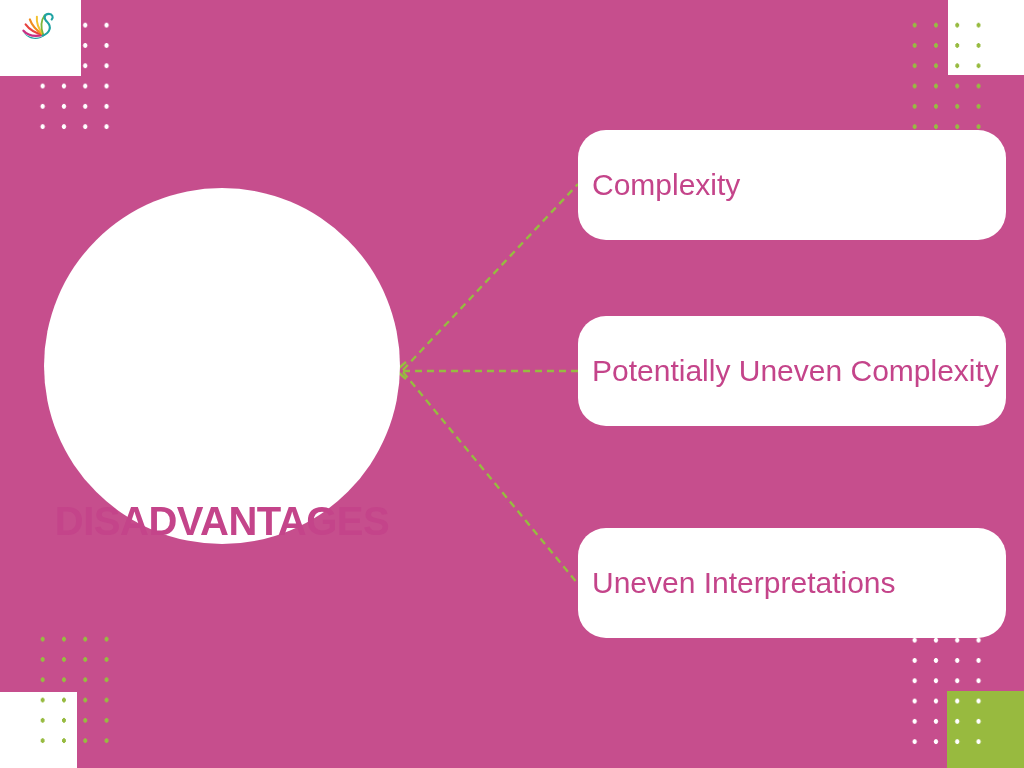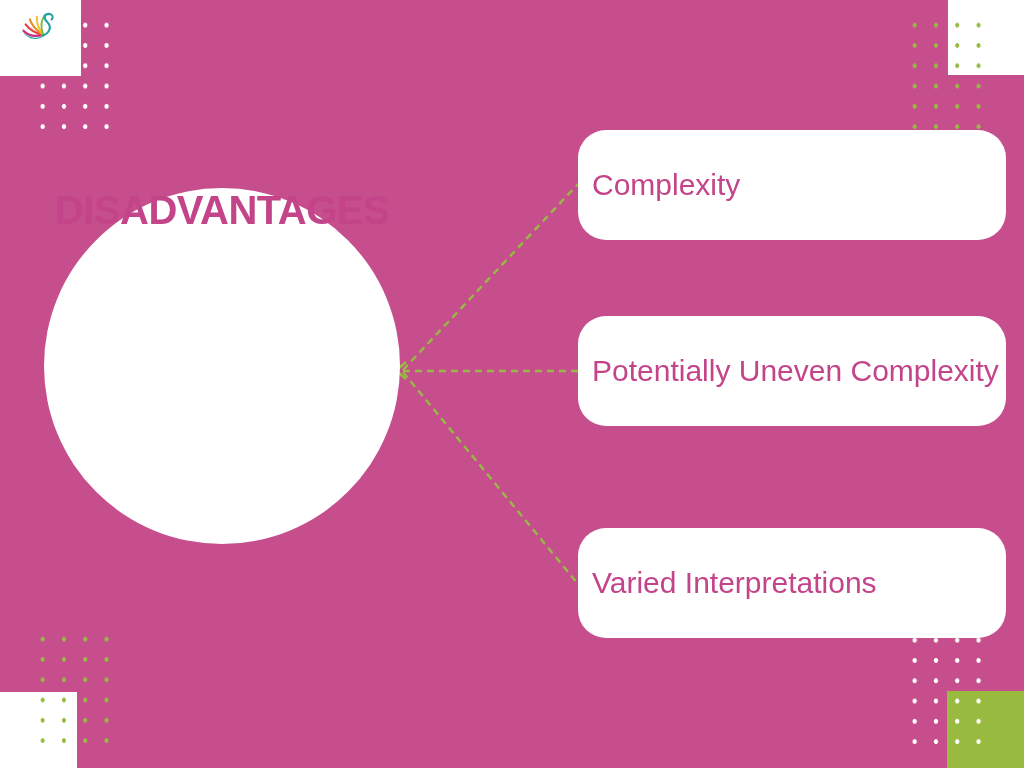--- a/index.html
+++ b/index.html
@@ -24,21 +24,21 @@
   .dots-tl{left:32px;top:15px;}
   .dots-tr{left:904px;top:15px;}
   .dots-bl{left:32px;top:629px;}
   .dots-br{left:904px;top:630px;}
   
   .connectors{position:absolute;left:0;top:0;width:1024px;height:768px;z-index:2;pointer-events:none;}
   
   .topic-circle{
     position:absolute;left:44px;top:188px;width:356px;height:356px;
     background:#ffffff;border-radius:50%;z-index:3;
-    display:flex;align-items:flex-start;justify-content:center;
+    display:flex;align-items:flex-end;justify-content:center;
   }
   .topic-title{
     color:#c4448a;font-size:40px;font-weight:700;letter-spacing:-0.5px;
     text-align:center;white-space:nowrap;
   }
   
   .card{
     position:absolute;left:578px;width:428px;height:110px;background:#ffffff;
     border-radius:28px;z-index:3;display:flex;align-items:center;
   }
@@ -88,16 +88,16 @@
     <div class="topic-title">DISADVANTAGES</div>
   </div>
 
   <div class="card card-1">
     <span class="card-label">Complexity</span>
   </div>
   <div class="card card-2">
     <span class="card-label">Potentially Uneven Complexity</span>
   </div>
   <div class="card card-3">
-    <span class="card-label">Varied Interpretations</span>
+    <span class="card-label">Uneven Interpretations</span>
   </div>
 
 </div>
 
 </body></html>

